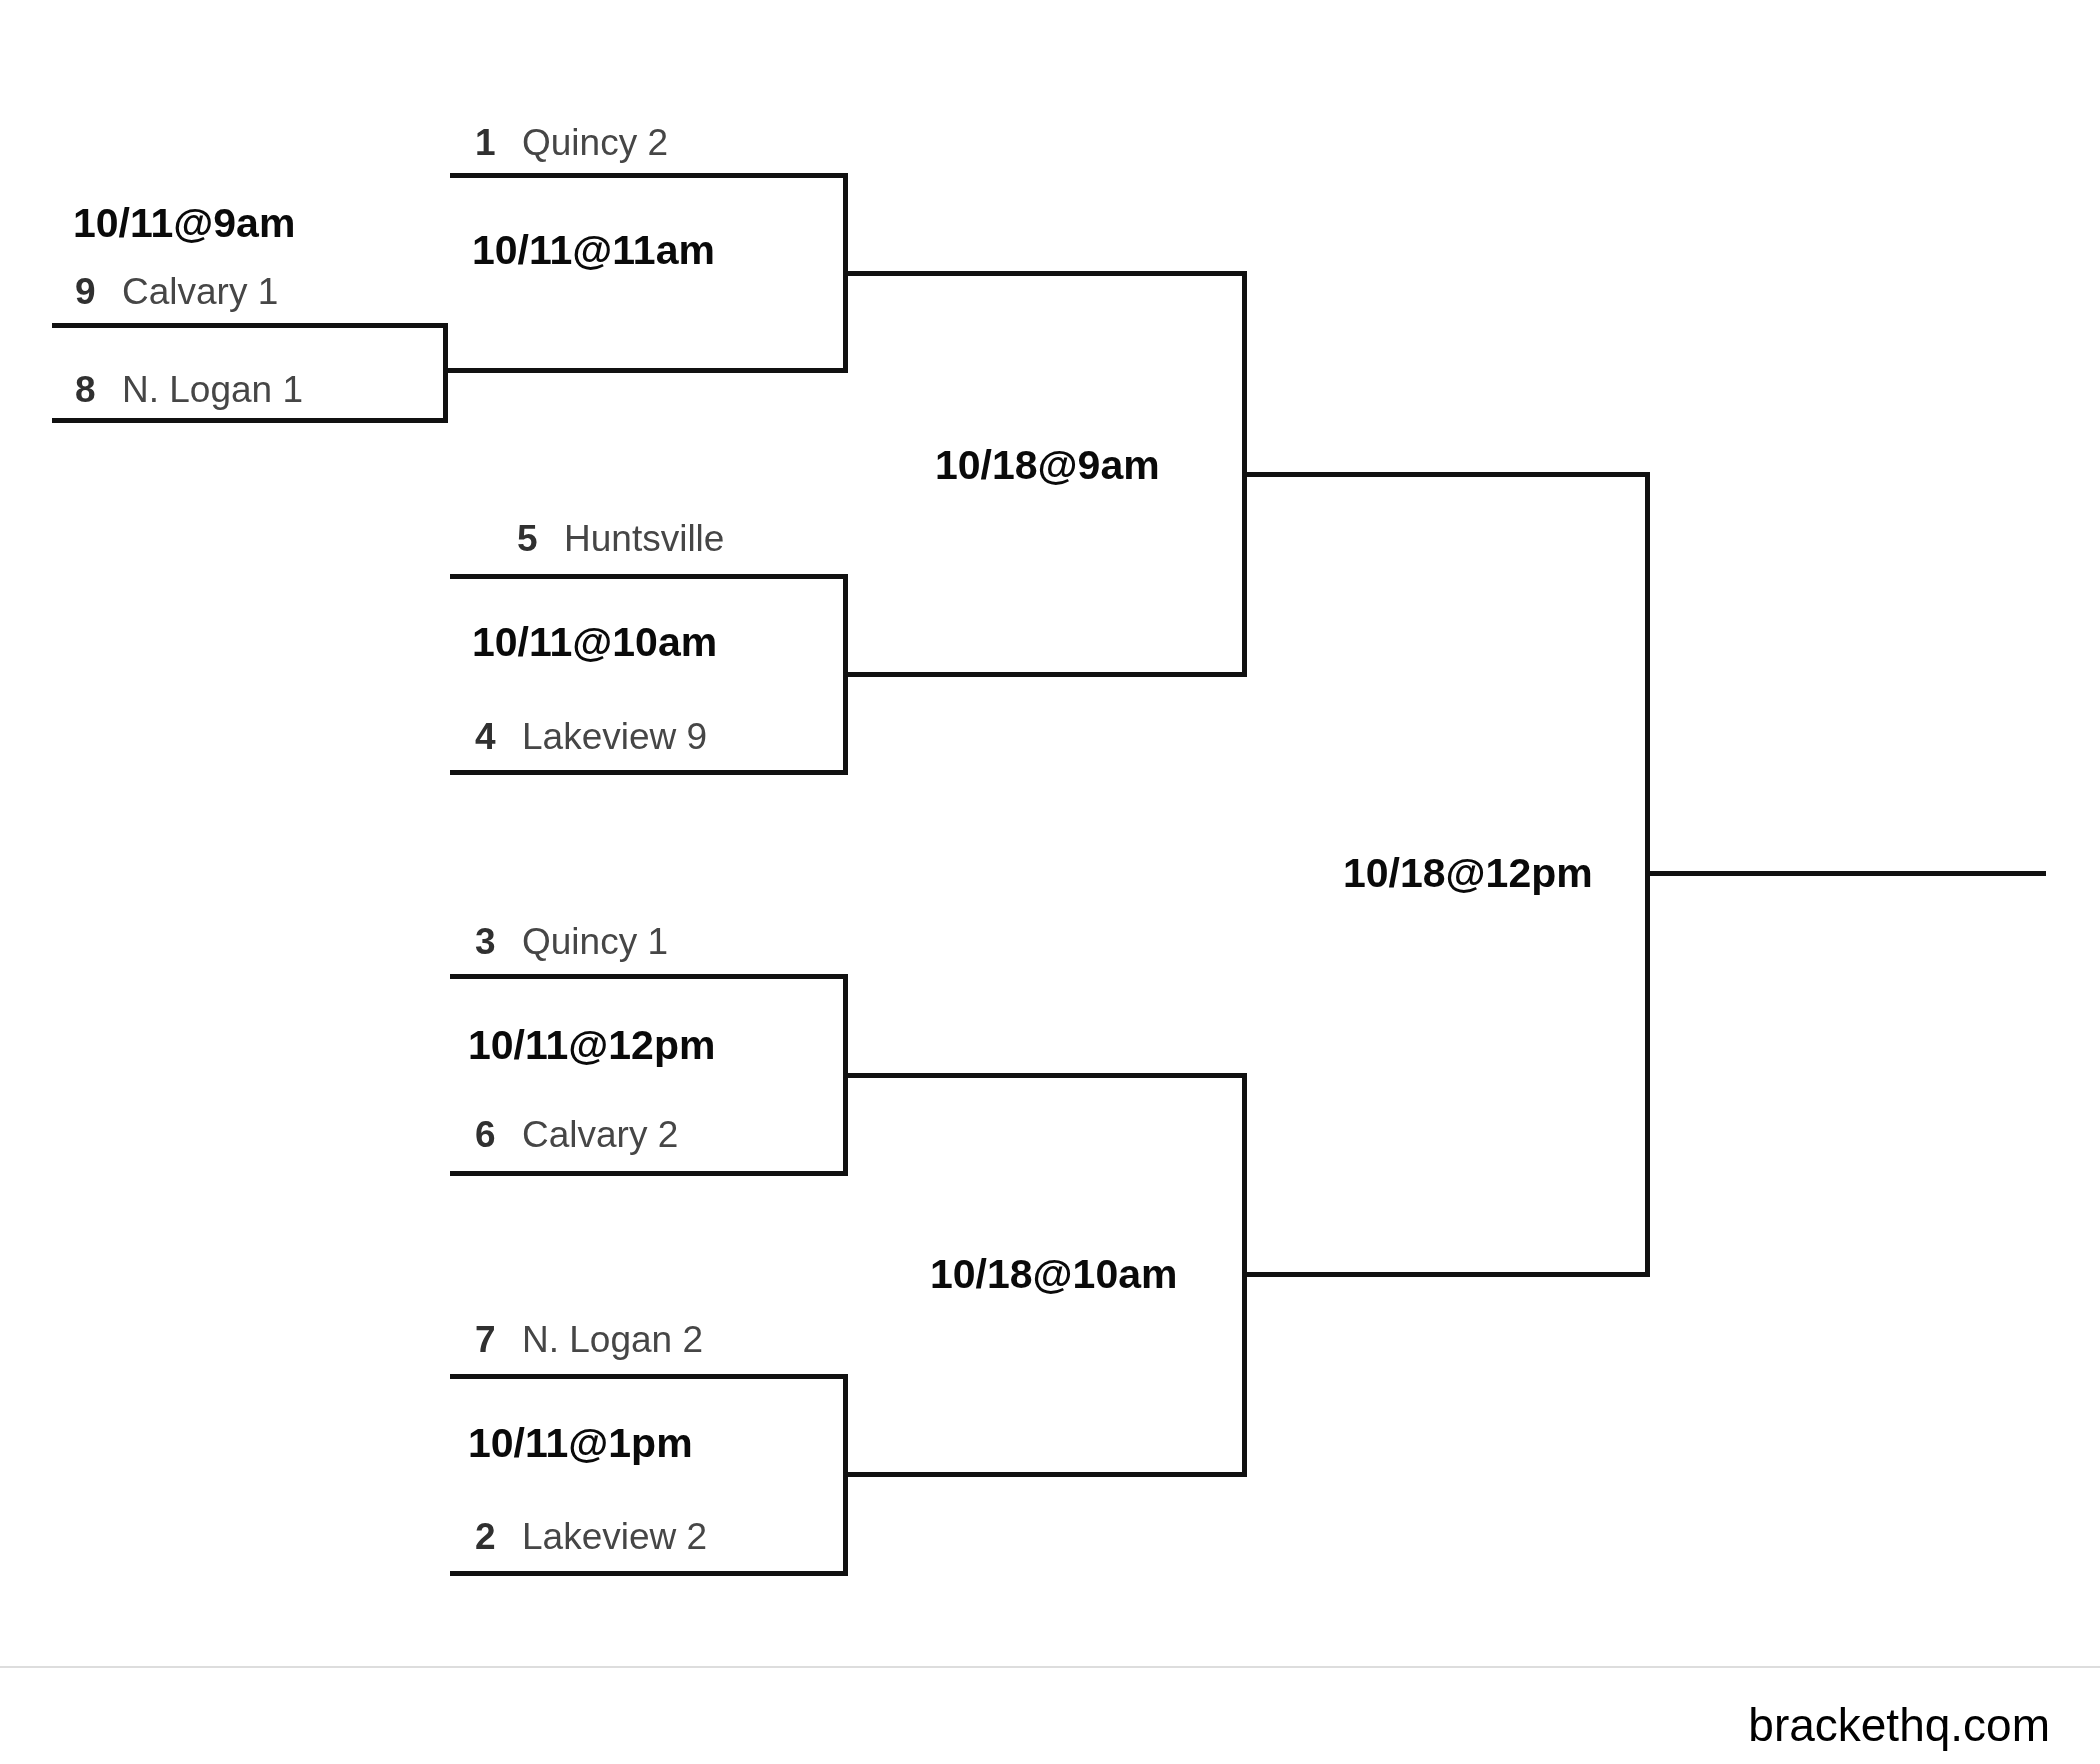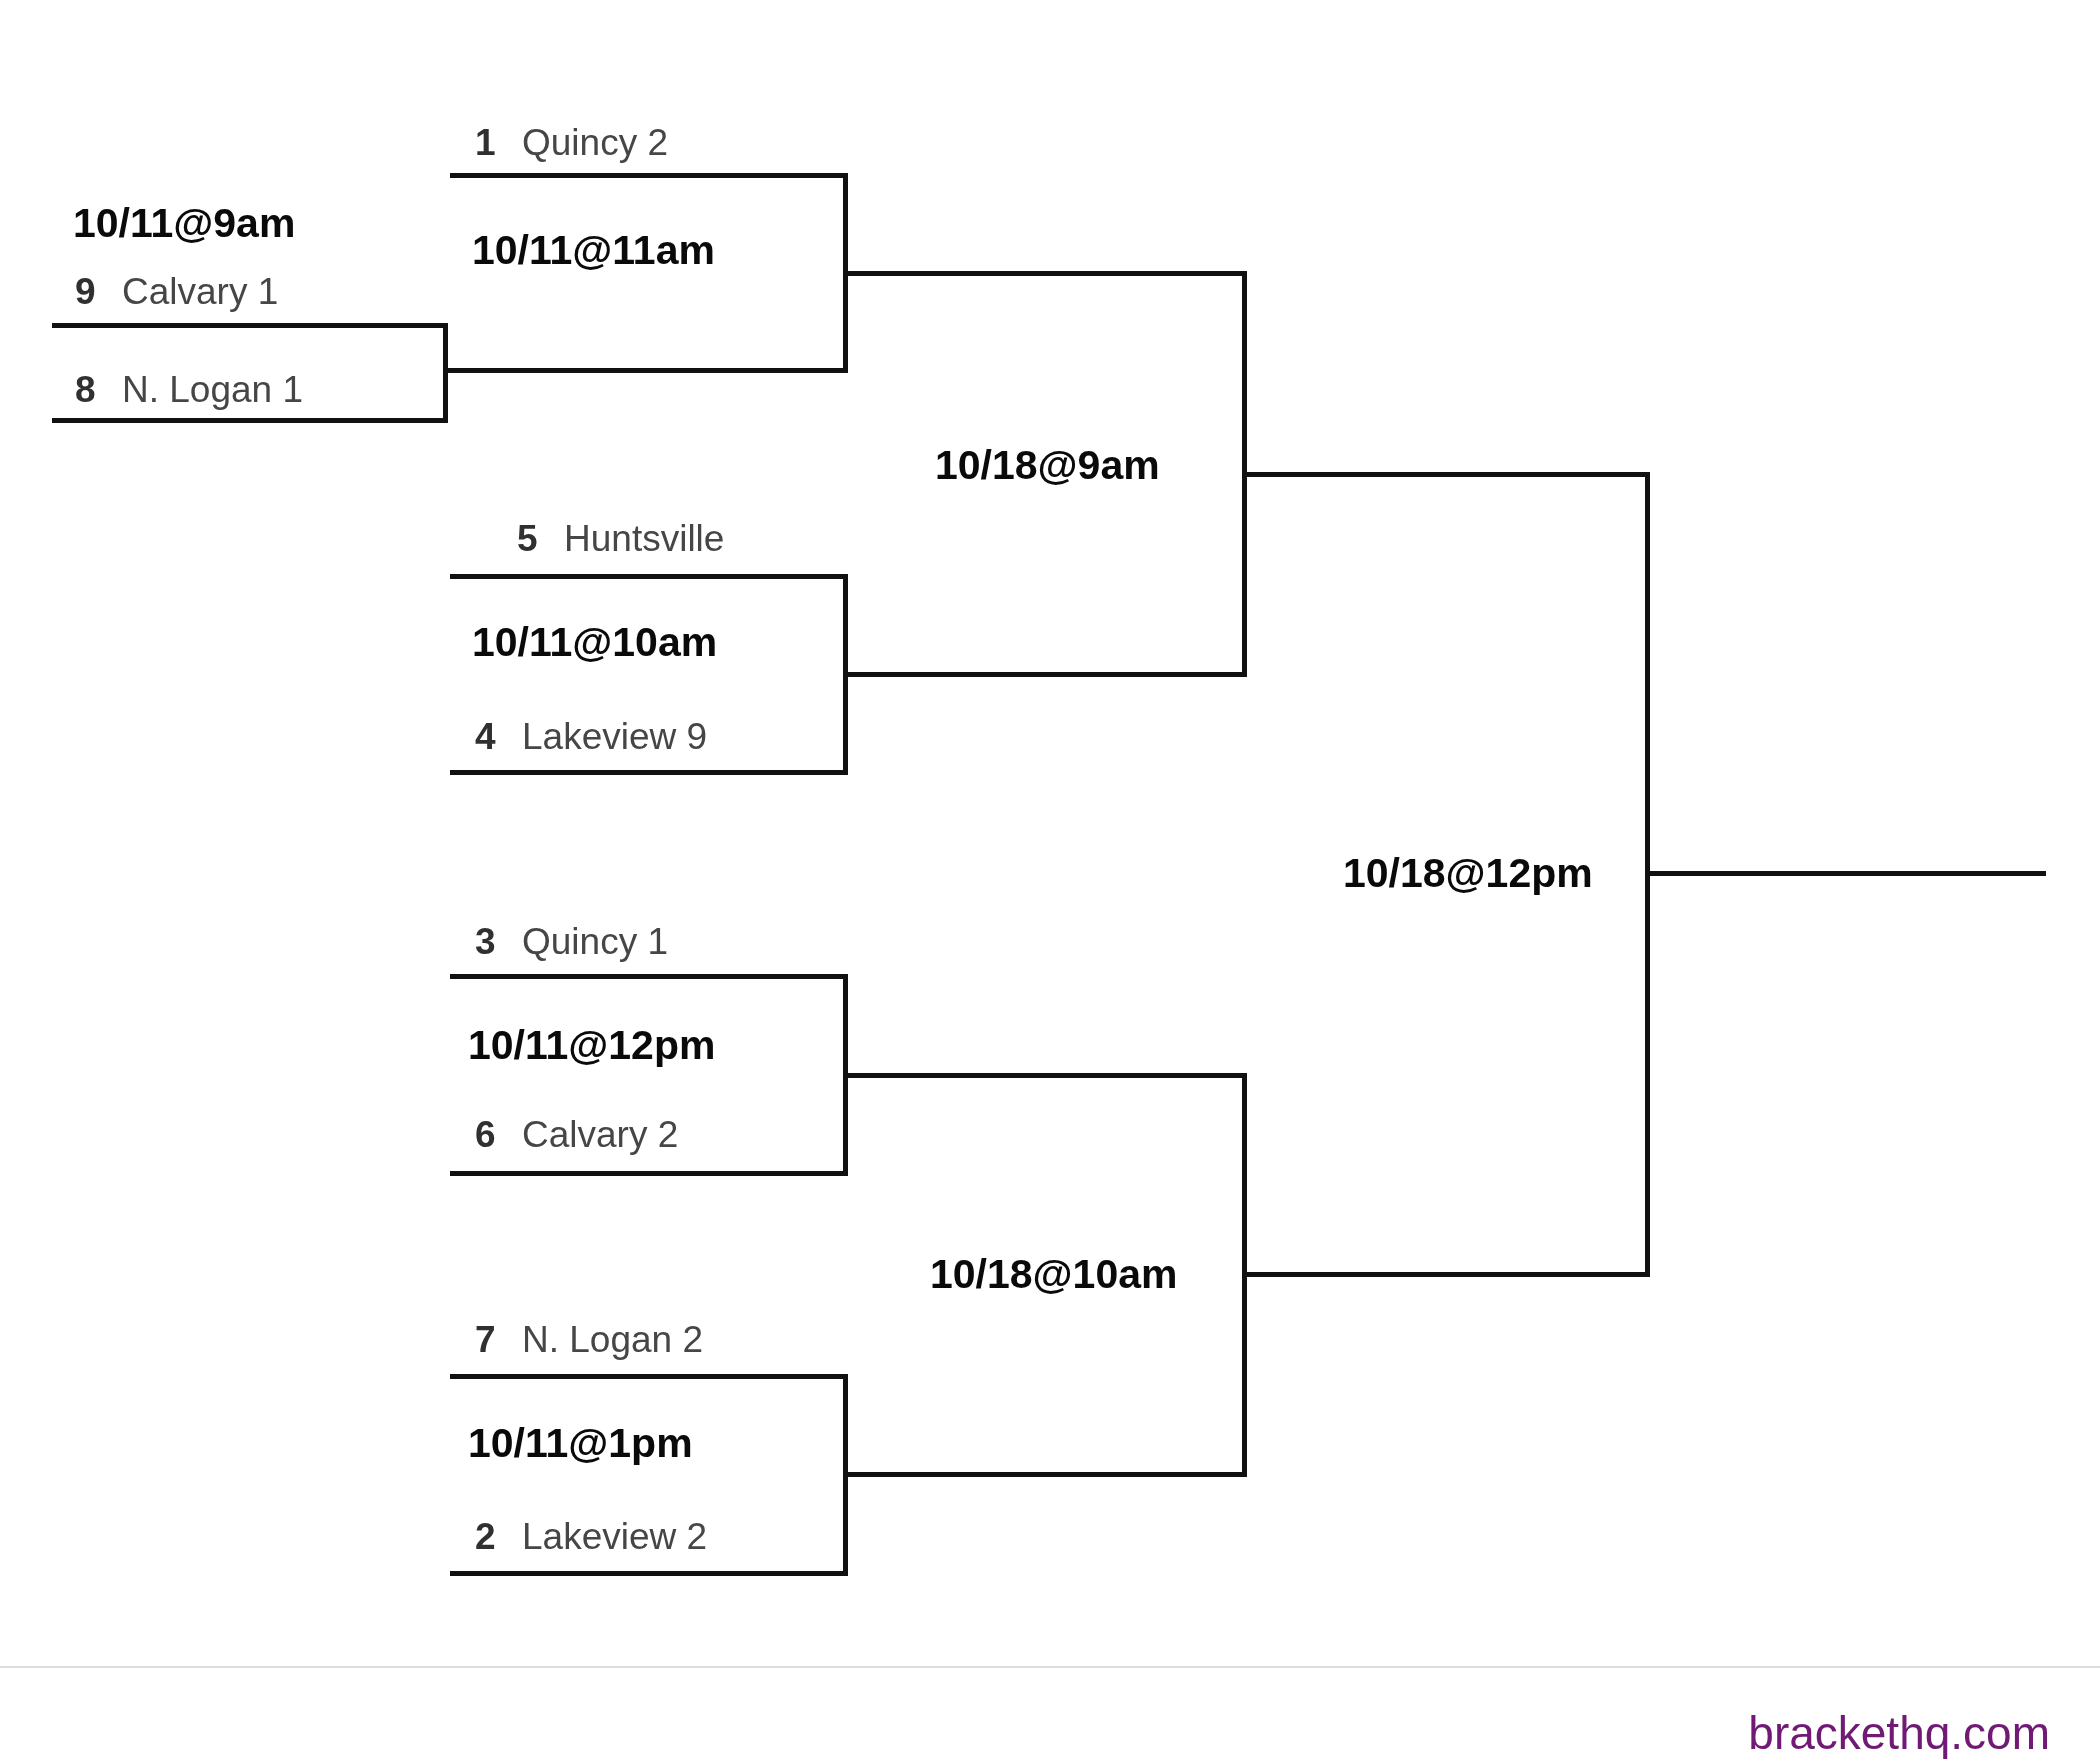--- a/index.html
+++ b/index.html
@@ -38,21 +38,21 @@
   }
   .brand{
     position:absolute;left:45px;top:1688px;
     font-size:72px;line-height:72px;
     font-weight:300;color:#1d1d1d;white-space:nowrap;
   }
   .brand .hq{font-weight:700;}
   .site{
     position:absolute;right:50px;top:1702px;
     font-size:46px;line-height:46px;
-    font-weight:300;color:#701a75;white-space:nowrap;margin-top:8px;
+    font-weight:300;color:#000000;white-space:nowrap;
   }
 </style>
 </head>
 <body>
 
 <div class="page">
 
 
   <div class="mlabel" style="left:73px;top:198px;">10/11@9am</div>
   <div class="team" style="left:75px;top:269px;">

